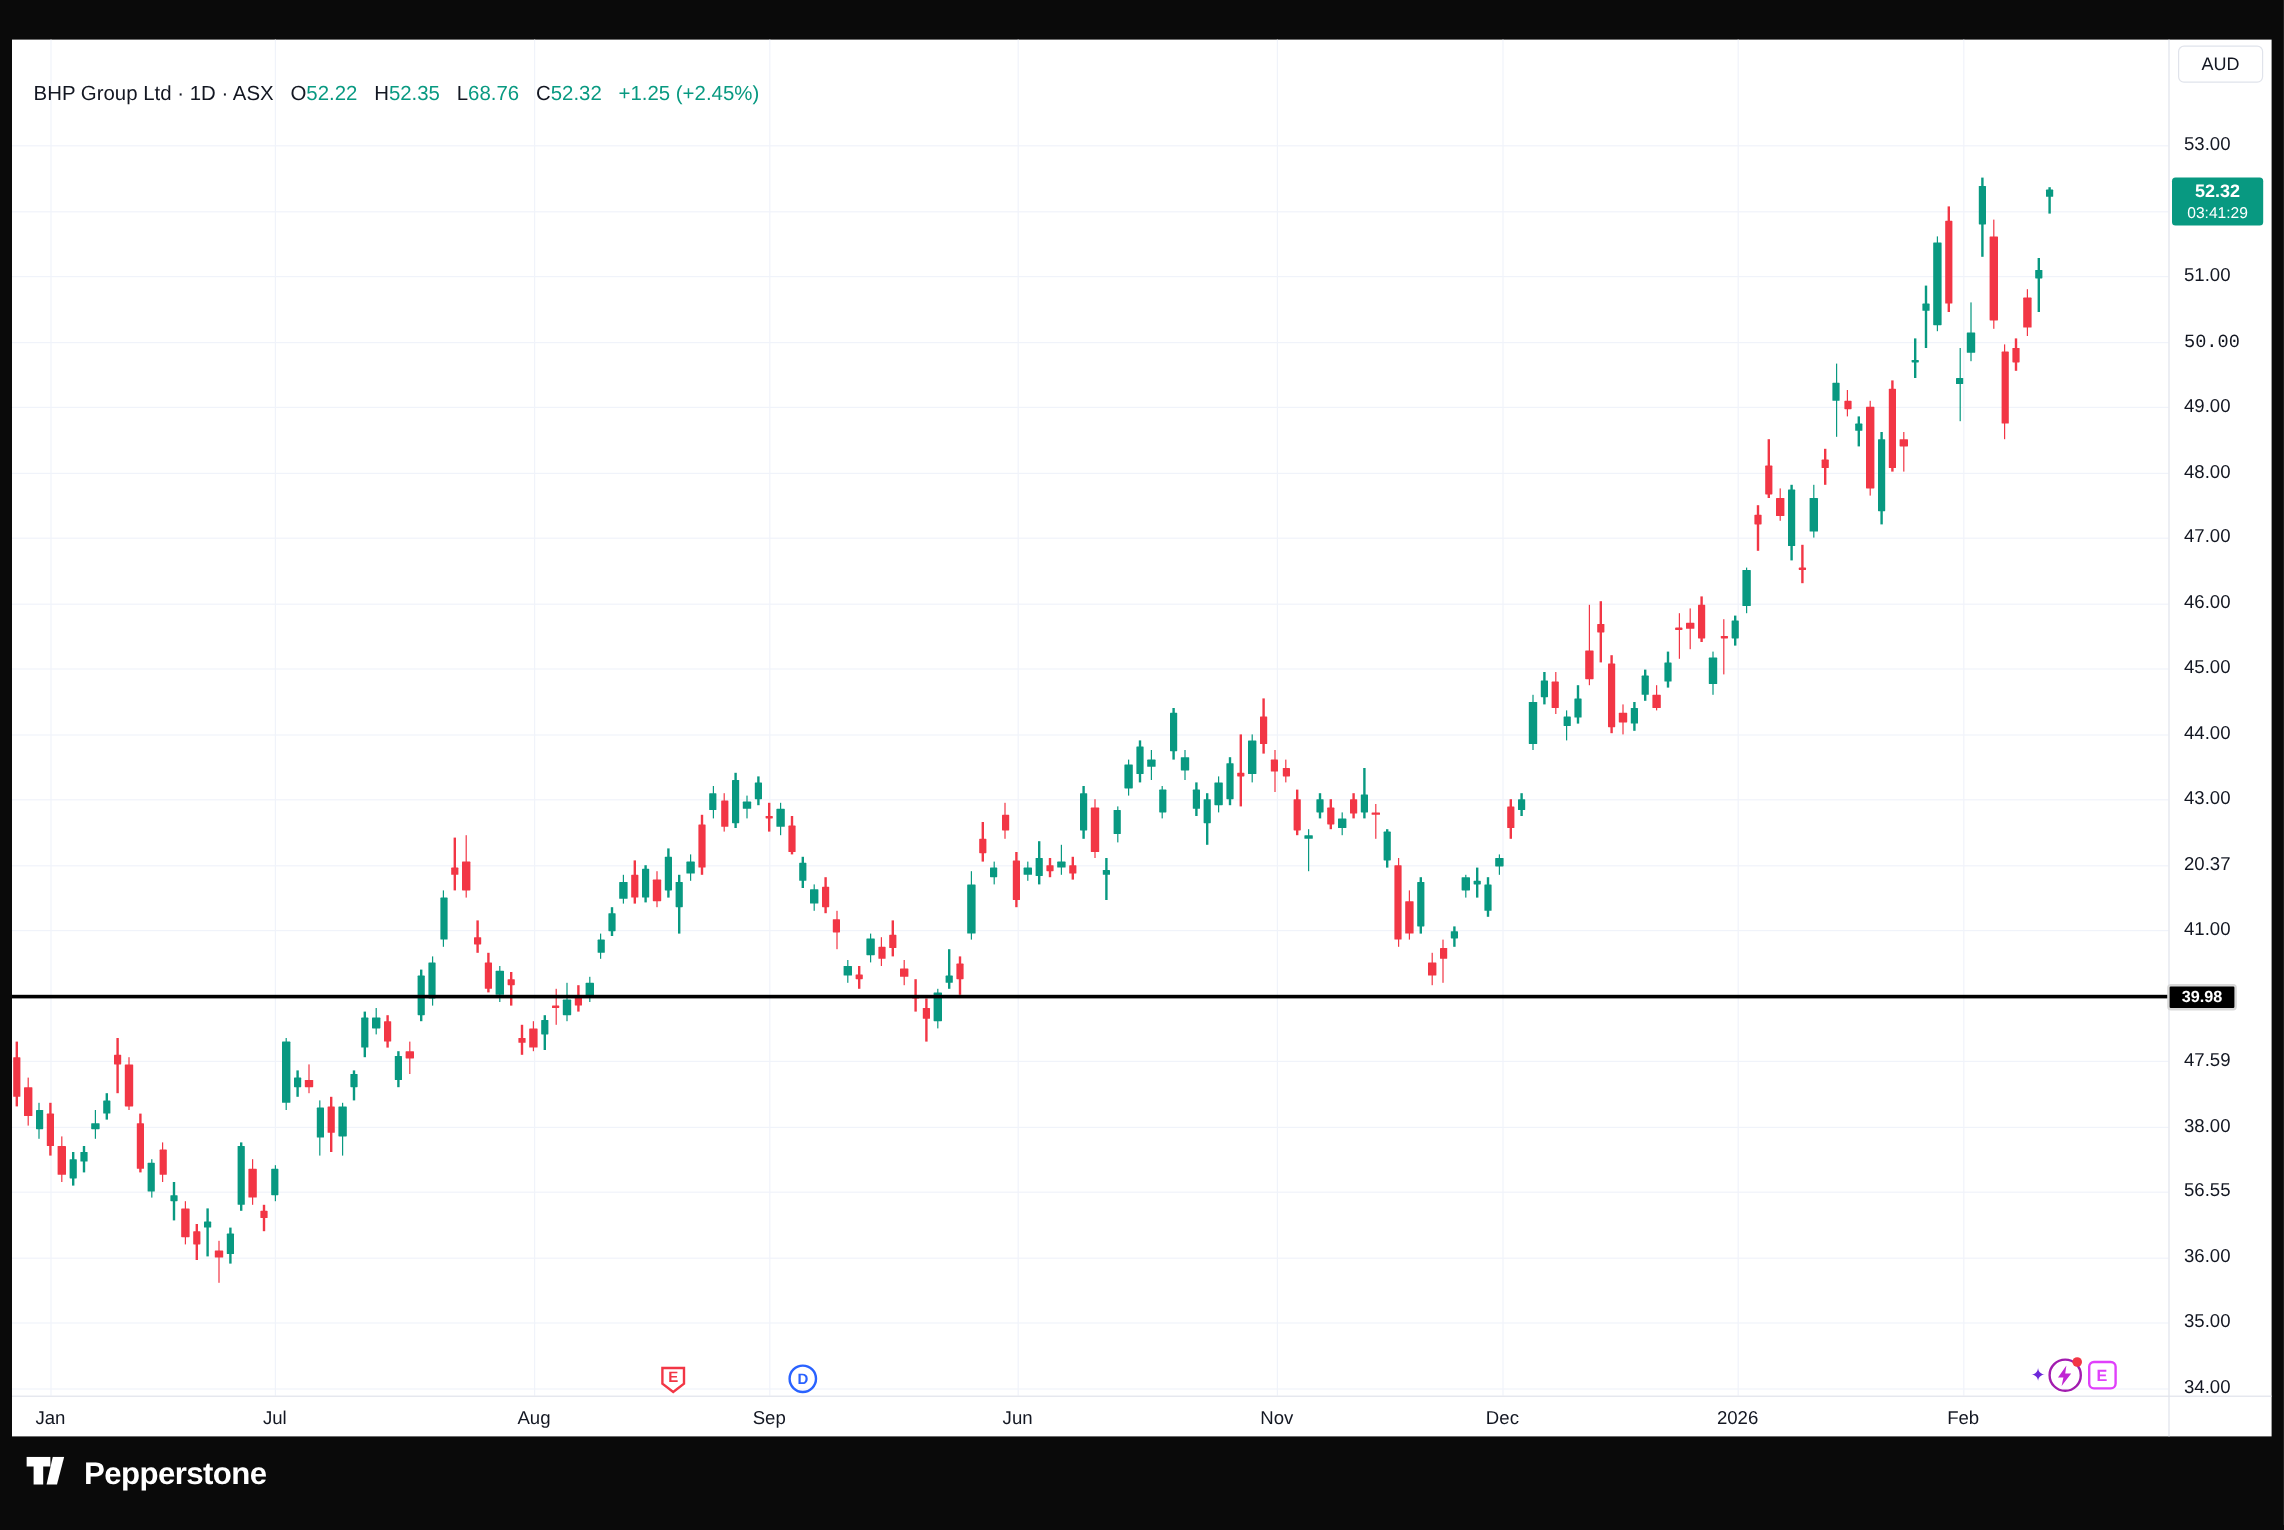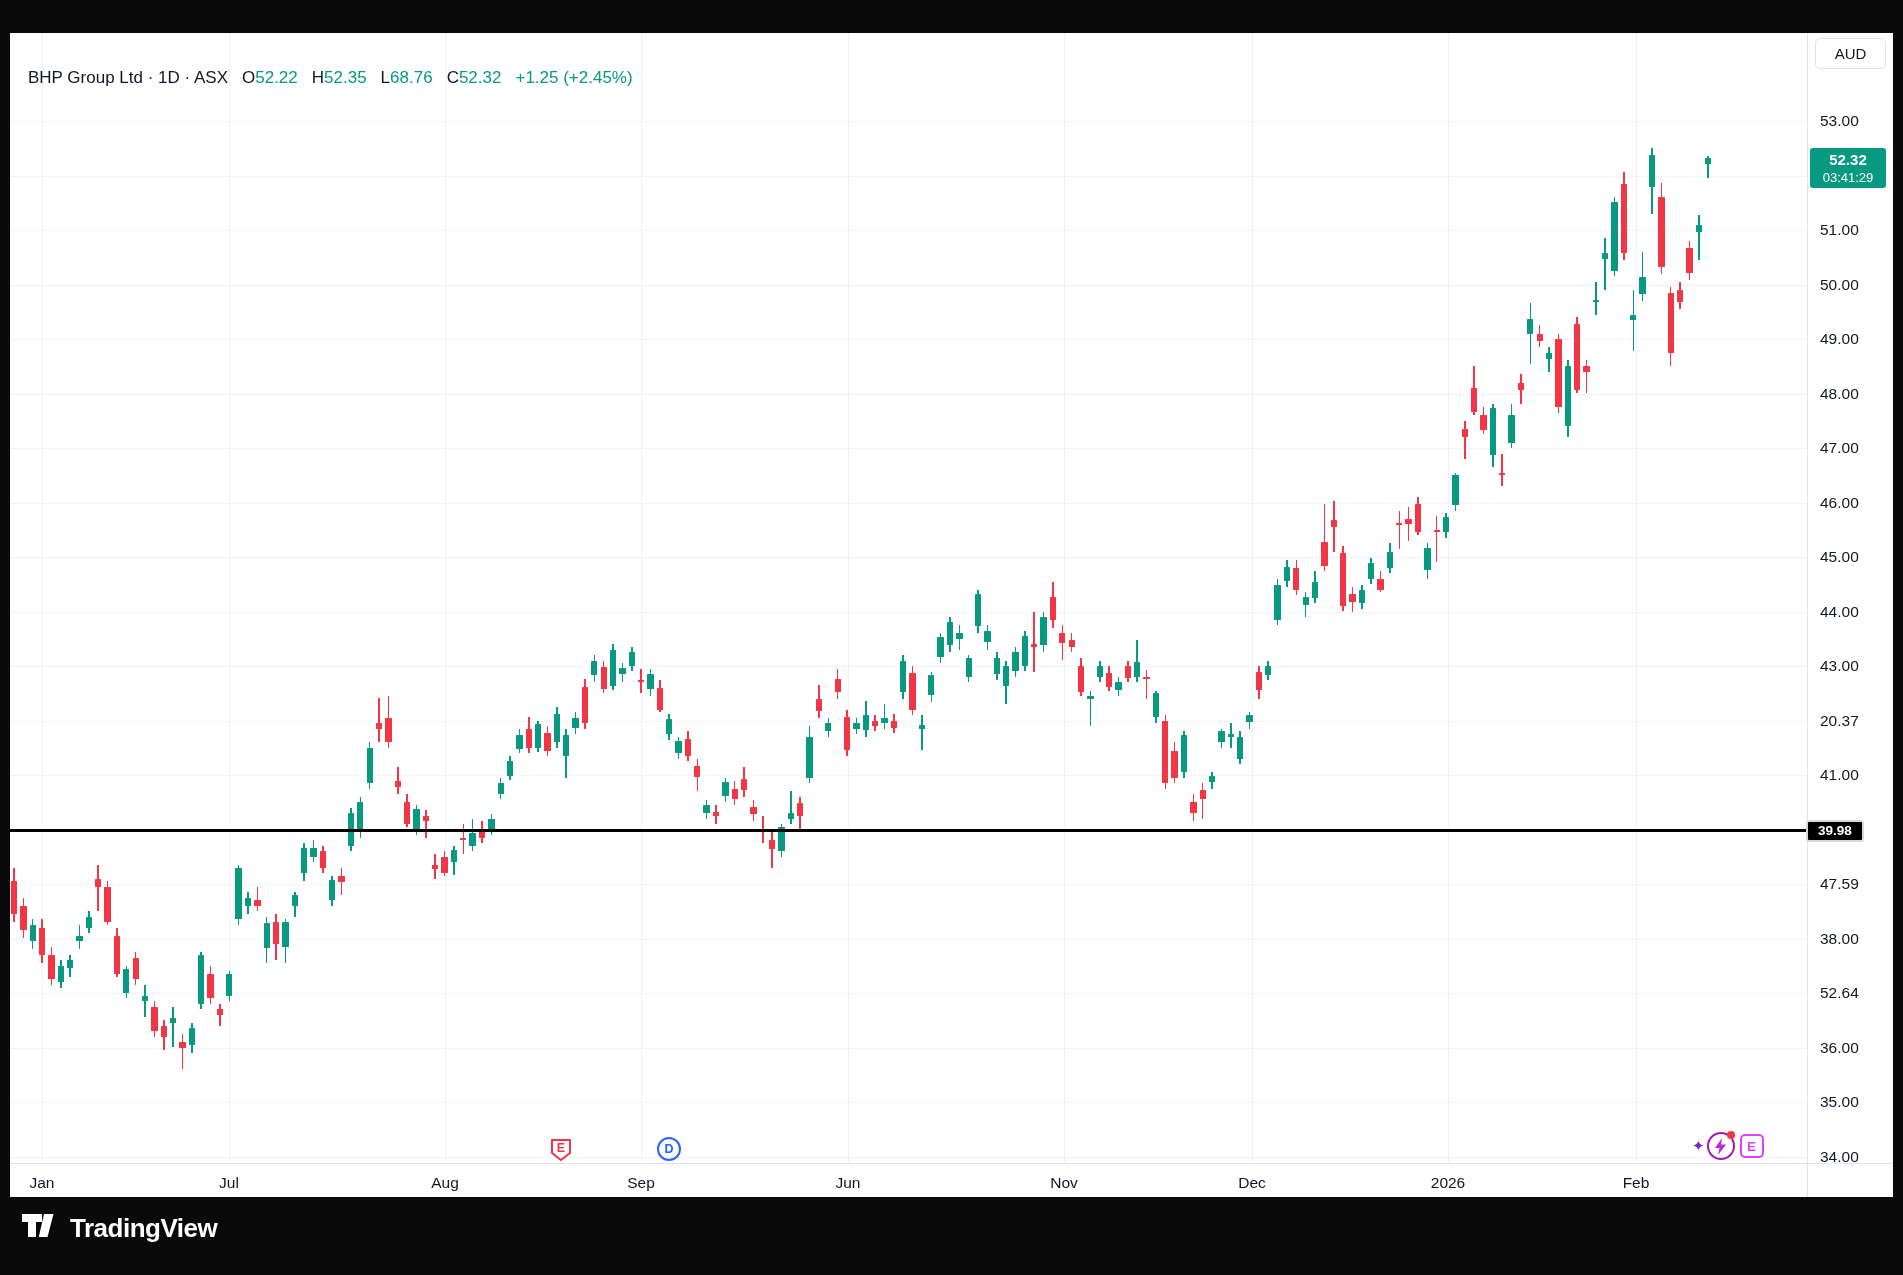--- a/index.html
+++ b/index.html
@@ -466,33 +466,33 @@
     <span class="chg">+1.25 (+2.45%)</span>
   </div>
 
   <div id="currency-btn">
     <span>AUD</span>
   </div>
 
   <div id="price-axis">
       <div class="price-label" style="top: 112px;">53.00</div>
       <div class="price-label" style="top: 221px;">51.00</div>
-      <div class="price-label" style="top: 275.5px;">50.00</div>
+      <div class="price-label" style="top: 275.5px; font-family: Liberation Mono, monospace;">50.00</div>
       <div class="price-label" style="top: 330px;">49.00</div>
       <div class="price-label" style="top: 384.5px;">48.00</div>
       <div class="price-label" style="top: 439px;">47.00</div>
       <div class="price-label" style="top: 493.5px;">46.00</div>
       <div class="price-label" style="top: 548px;">45.00</div>
       <div class="price-label" style="top: 602.5px;">44.00</div>
       <div class="price-label" style="top: 657px;">43.00</div>
       <div class="price-label" style="top: 711.5px;">20.37</div>
       <div class="price-label" style="top: 766px;">41.00</div>
       <div class="price-label" style="top: 875px;">47.59</div>
       <div class="price-label" style="top: 929.5px;">38.00</div>
-      <div class="price-label" style="top: 984px;">52.64</div>
+      <div class="price-label" style="top: 984px;">56.55</div>
       <div class="price-label" style="top: 1038.5px;">36.00</div>
       <div class="price-label" style="top: 1093px;">35.00</div>
       <div class="price-label" style="top: 1147.5px;">34.00</div>
     </div>
   <div id="time-axis">
       <div class="time-label" style="left: 42px;">Jan</div>
       <div class="time-label" style="left: 229px;">Jul</div>
       <div class="time-label" style="left: 445px;">Aug</div>
       <div class="time-label" style="left: 641px;">Sep</div>
       <div class="time-label" style="left: 848px;">Jun</div>
@@ -536,16 +536,16 @@
     <div id="e-box">
       <span>E</span>
     </div>
   </div>
 
   <div id="tv-logo">
     <svg width="38" height="28" viewBox="0 0 38 28">
       <path d="M0 0 H20 V8 H14 V23 H6 V8 H0 Z" fill="#ffffff"></path>
       <path d="M22 0 H31.5 L25.5 23 H16.8 Z" fill="#ffffff"></path>
     </svg>
-    <span class="txt">TradingView</span>
+    <span class="txt">Pepperstone</span>
   </div>
 
 </div>
 
 </body></html>

